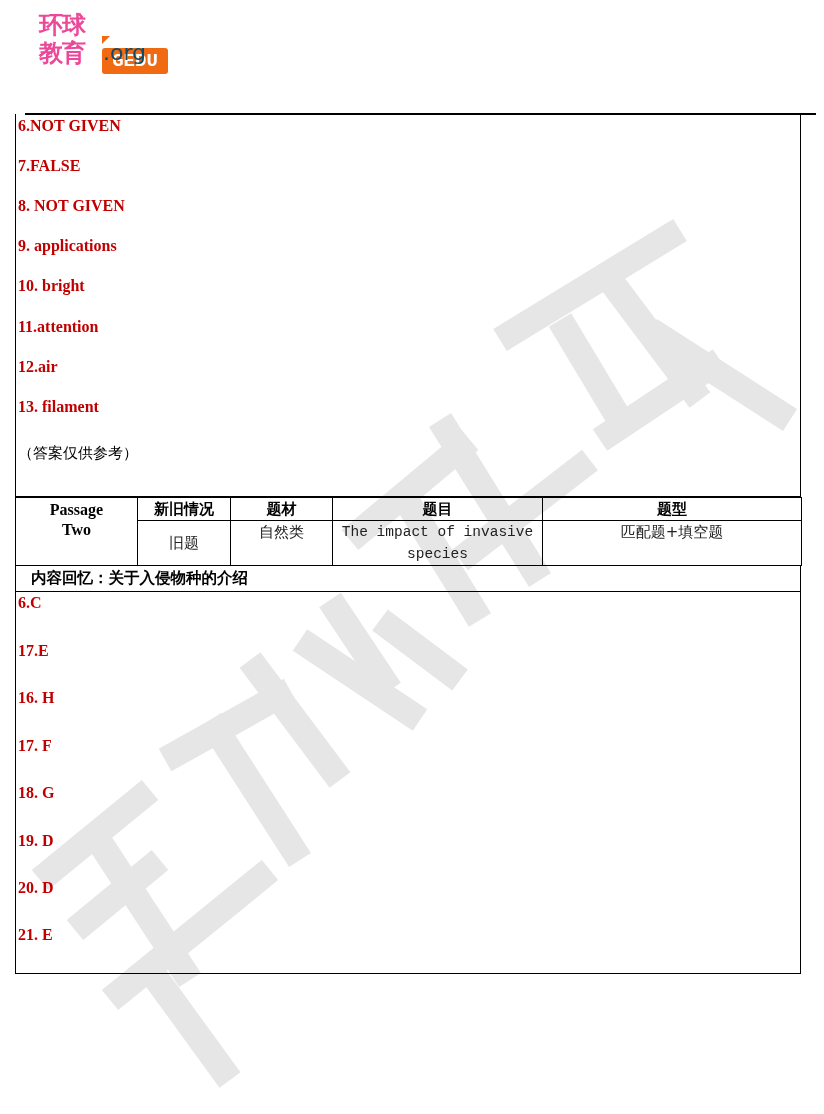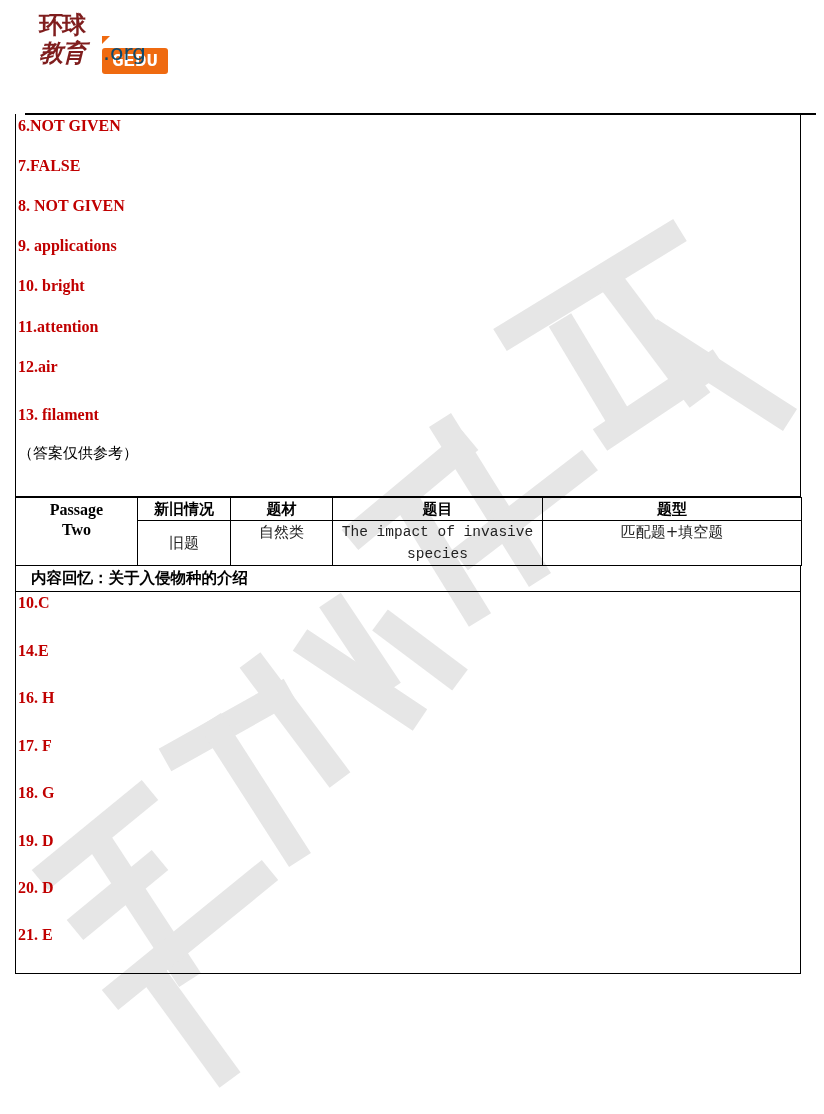--- a/index.html
+++ b/index.html
@@ -1,21 +1,21 @@
 <!DOCTYPE html>
 <html><head>
   <meta charset="utf-8">
   <style>
     html, body { margin: 0; padding: 0; background: #ffffff; }
     body { width: 824px; height: 1114px; position: relative; overflow: hidden;
       font-family: "DejaVu Sans", sans-serif; color: #000; }
     .logo { position: absolute; left: 39px; top: 10px; width: 132px; height: 58px; }
-    .logo .cn { position: absolute; left: 0; font-size: 24px; font-weight: bold; color: #7f1d1d; letter-spacing: -1px; line-height: 26px; }
+    .logo .cn { position: absolute; left: 0; font-size: 24px; font-weight: bold; color: #ec4899; letter-spacing: -1px; line-height: 26px; }
     .logo .cn.l1 { top: 2px; }
-    .logo .cn.l2 { top: 30px; font-style: italic; }
+    .logo .cn.l2 { top: 30px; }
     .logo .gedu { position: absolute; left: 63px; top: 12px; width: 66px; height: 26px; background: #ef6a10; color: #fff;
       font-family: Liberation Mono, monospace; font-weight: bold; font-size: 19px; line-height: 26px; text-align: center; border-radius: 3px; margin-top: 26px; }
     .logo .gedu-tail { position: absolute; left: 63px; top: 26px; width: 0; height: 0; border-left: 8px solid #ef6a10; border-bottom: 8px solid transparent; }
     .logo .org { position: absolute; left: 64px; top: 30px; color: #0c4a6e; font-size: 22px; line-height: 26px; }
     .topline { position: absolute; left: 25px; top: 113px; width: 791px; height: 2px; background: #000; }
 
     .watermark { position: absolute; left: 0; top: 0; width: 824px; height: 1114px; pointer-events: none; z-index: 0; }
 
     .doc { position: absolute; left: 15px; top: 114px; width: 786px; z-index: 1; }
     .cell { border-left: 1.5px solid #000; border-right: 1.5px solid #000; box-sizing: border-box; position: relative; }
@@ -83,21 +83,21 @@
 <div class="doc">
 
   <div class="cell block1">
     <div class="ans" style="top:3px">6.NOT GIVEN</div>
     <div class="ans" style="top:43px">7.FALSE</div>
     <div class="ans" style="top:83px">8. NOT GIVEN</div>
     <div class="ans" style="top:123px">9. applications</div>
     <div class="ans" style="top:163px">10. bright</div>
     <div class="ans" style="top:204px">11.attention</div>
     <div class="ans" style="top:244px">12.air</div>
-    <div class="ans" style="top:292px">13. filament</div>
+    <div class="ans" style="top:284px">13. filament</div>
     <div class="note" style="top:330px">（答案仅供参考）</div>
   </div>
 
 
   <table class="info">
     <colgroup>
       <col style="width:122px">
         <col style="width:93px">
         <col style="width:102px">
         <col style="width:210px">
@@ -119,22 +119,22 @@
       <td class="td-cn">自然类</td>
       <td class="td-mono">The impact of invasive species</td>
       <td class="td-cn">匹配题+填空题</td>
     </tr>
   </tbody>
     </table>
 
   <div class="cell recall">内容回忆：关于入侵物种的介绍</div>
 
   <div class="cell block3">
-    <div class="ans" style="top:2px">10.C</div>
-    <div class="ans" style="top:50px">14.E</div>
+    <div class="ans" style="top:2px">6.C</div>
+    <div class="ans" style="top:50px">17.E</div>
     <div class="ans" style="top:97px">16. H</div>
     <div class="ans" style="top:145px">17. F</div>
     <div class="ans" style="top:192px">18. G</div>
     <div class="ans" style="top:240px">19. D</div>
     <div class="ans" style="top:287px">20. D</div>
     <div class="ans" style="top:334px">21. E</div>
   </div>
 </div>
 
 </body></html>

